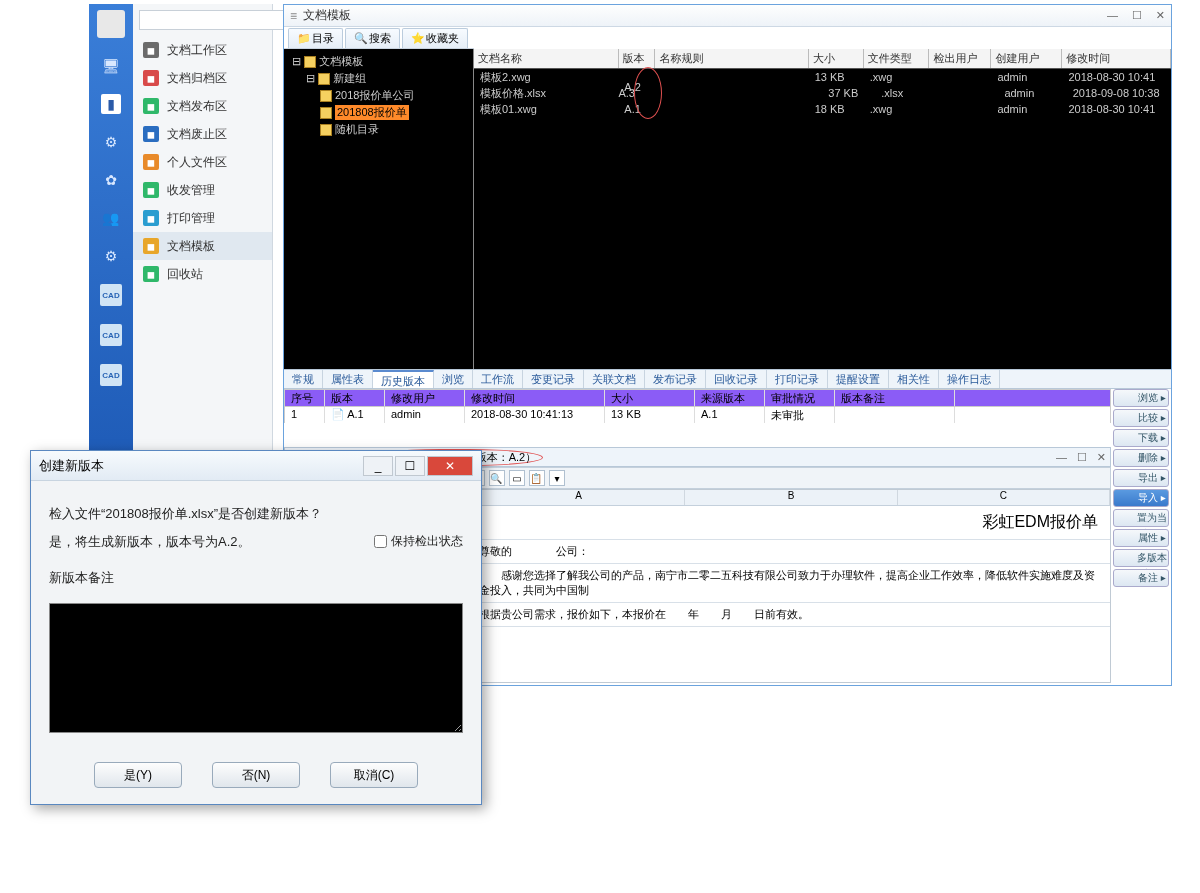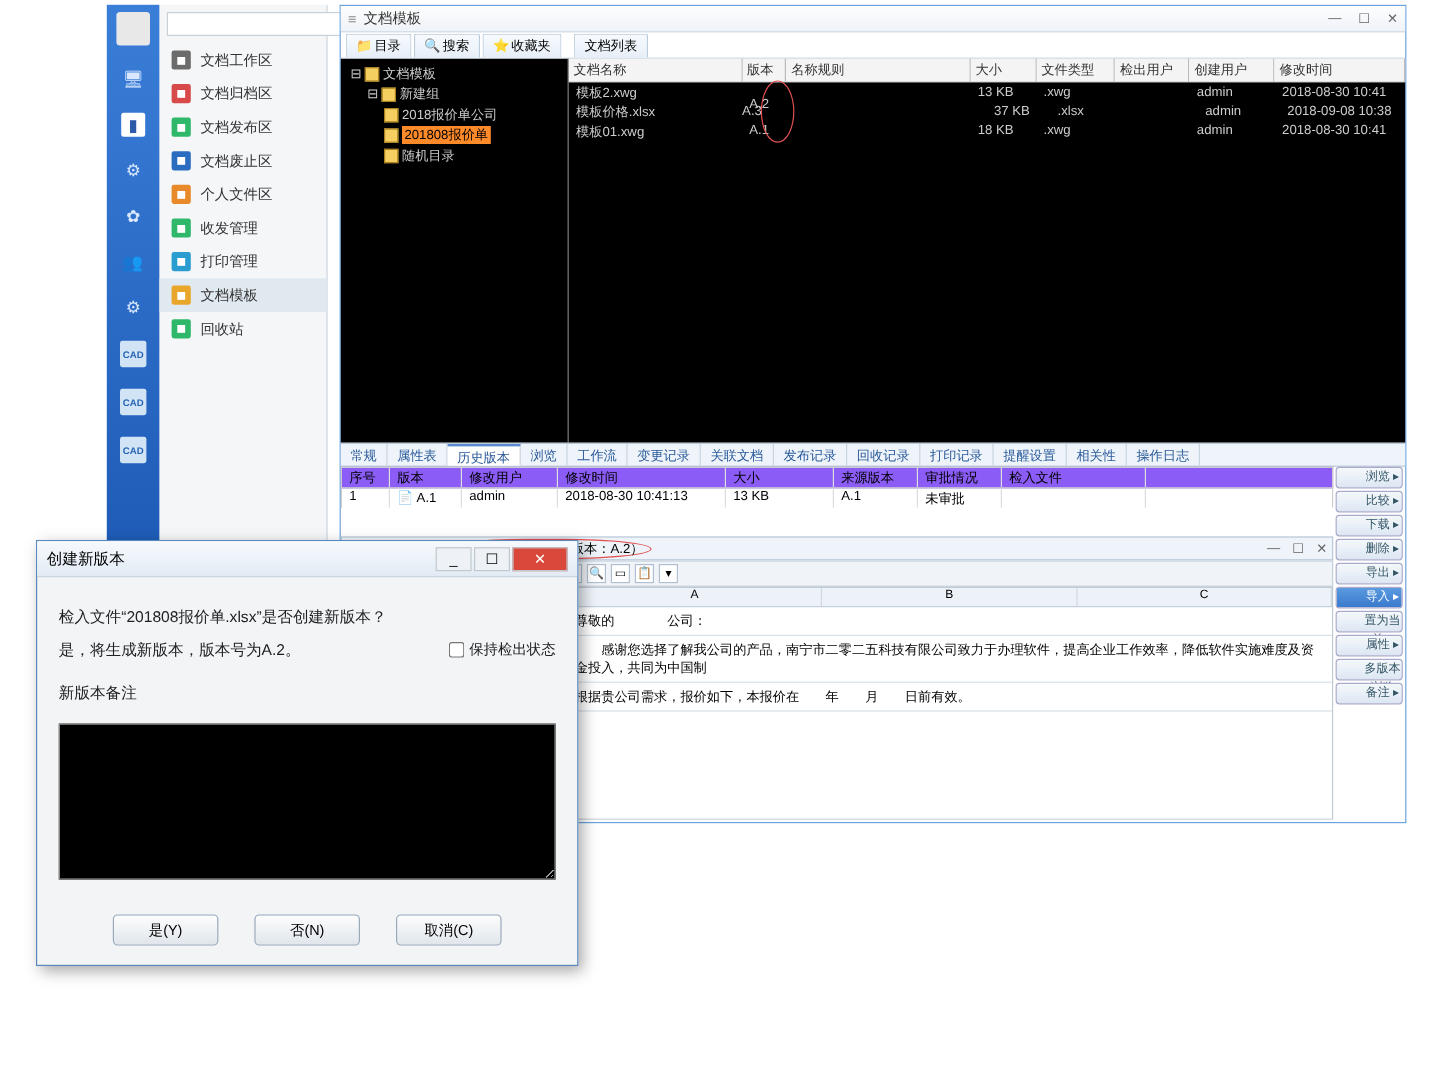--- a/index.html
+++ b/index.html
@@ -157,25 +157,20 @@
       <span>☐</span>
       <span>✕</span>
     </div>
   </div>
   <div class="toolbar-row">
     <div class="tabs-small" style="width:190px;" id="left-tabs">
         <div class="tab-sm"><span class="ic">📁</span>目录</div>
         <div class="tab-sm"><span class="ic">🔍</span>搜索</div>
         <div class="tab-sm"><span class="ic">⭐</span>收藏夹</div>
       </div>
-    <div class="tabs-small" style="flex:1;">
-      <div class="tab-sm">
-          <span>文档列表</span>
-        </div>
-    </div>
   </div>
 
   <div class="tree-pane" id="tree-pane">
       <div class="tree-node">⊟ <span class="fold"></span> <span class="lbl">文档模板</span></div>
       <div class="tree-node tree-indent-1">⊟ <span class="fold"></span> <span class="lbl">新建组</span></div>
       <div class="tree-node tree-indent-2">
         <span class="fold"></span> 
         <span class="lbl">2018报价单公司</span>
       </div>
       <div class="tree-node tree-indent-2 sel">
@@ -249,21 +244,21 @@
 
   <div class="history-grid">
     <div class="hg-hdr" id="hg-hdr">
         <div style="width: 40px;">序号</div>
         <div style="width: 60px;">版本</div>
         <div style="width: 80px;">修改用户</div>
         <div style="width: 140px;">修改时间</div>
         <div style="width: 90px;">大小</div>
         <div style="width: 70px;">来源版本</div>
         <div style="width: 70px;">审批情况</div>
-        <div style="width: 120px;">检入文件</div>
+        <div style="width: 120px;">版本备注</div>
       </div>
     <div class="hg-row" id="hg-row">
         <div style="width: 40px;">1</div>
         <div style="width: 60px;">📄 A.1</div>
         <div style="width: 80px;">admin</div>
         <div style="width: 140px;">2018-08-30 10:41:13</div>
         <div style="width: 90px;">13 KB</div>
         <div style="width: 70px;">A.1</div>
         <div style="width: 70px;">未审批</div>
         <div style="width: 120px;"></div>
@@ -325,20 +320,24 @@
     </div>
     <div class="pv-sheet">
       <div class="sheet-cols" id="sheet-cols">
           <div style="width:16px;flex:none;"></div>
           <div>A</div>
           <div>B</div>
           <div>C</div>
         </div>
       <div id="sheet-rows">
           <div class="sheet-row">
+            <div class="sheet-rn">1</div>
+            <div class="sheet-cells" style="font-size:16px;text-align:right;padding:6px 12px;">彩虹EDM报价单</div>
+          </div>
+          <div class="sheet-row">
             <div class="sheet-rn">2</div>
             <div class="sheet-cells" style="padding:4px 6px;">尊敬的　　　　公司：</div>
           </div>
           <div class="sheet-row">
             <div class="sheet-rn">3</div>
             <div class="sheet-cells" style="padding:4px 6px;">　　感谢您选择了解我公司的产品，南宁市二零二五科技有限公司致力于办理软件，提高企业工作效率，降低软件实施难度及资金投入，共同为中国制</div>
           </div>
           <div class="sheet-row">
             <div class="sheet-rn">4</div>
             <div class="sheet-cells" style="padding:4px 6px;">根据贵公司需求，报价如下，本报价在　　年　　月　　日前有效。</div>

